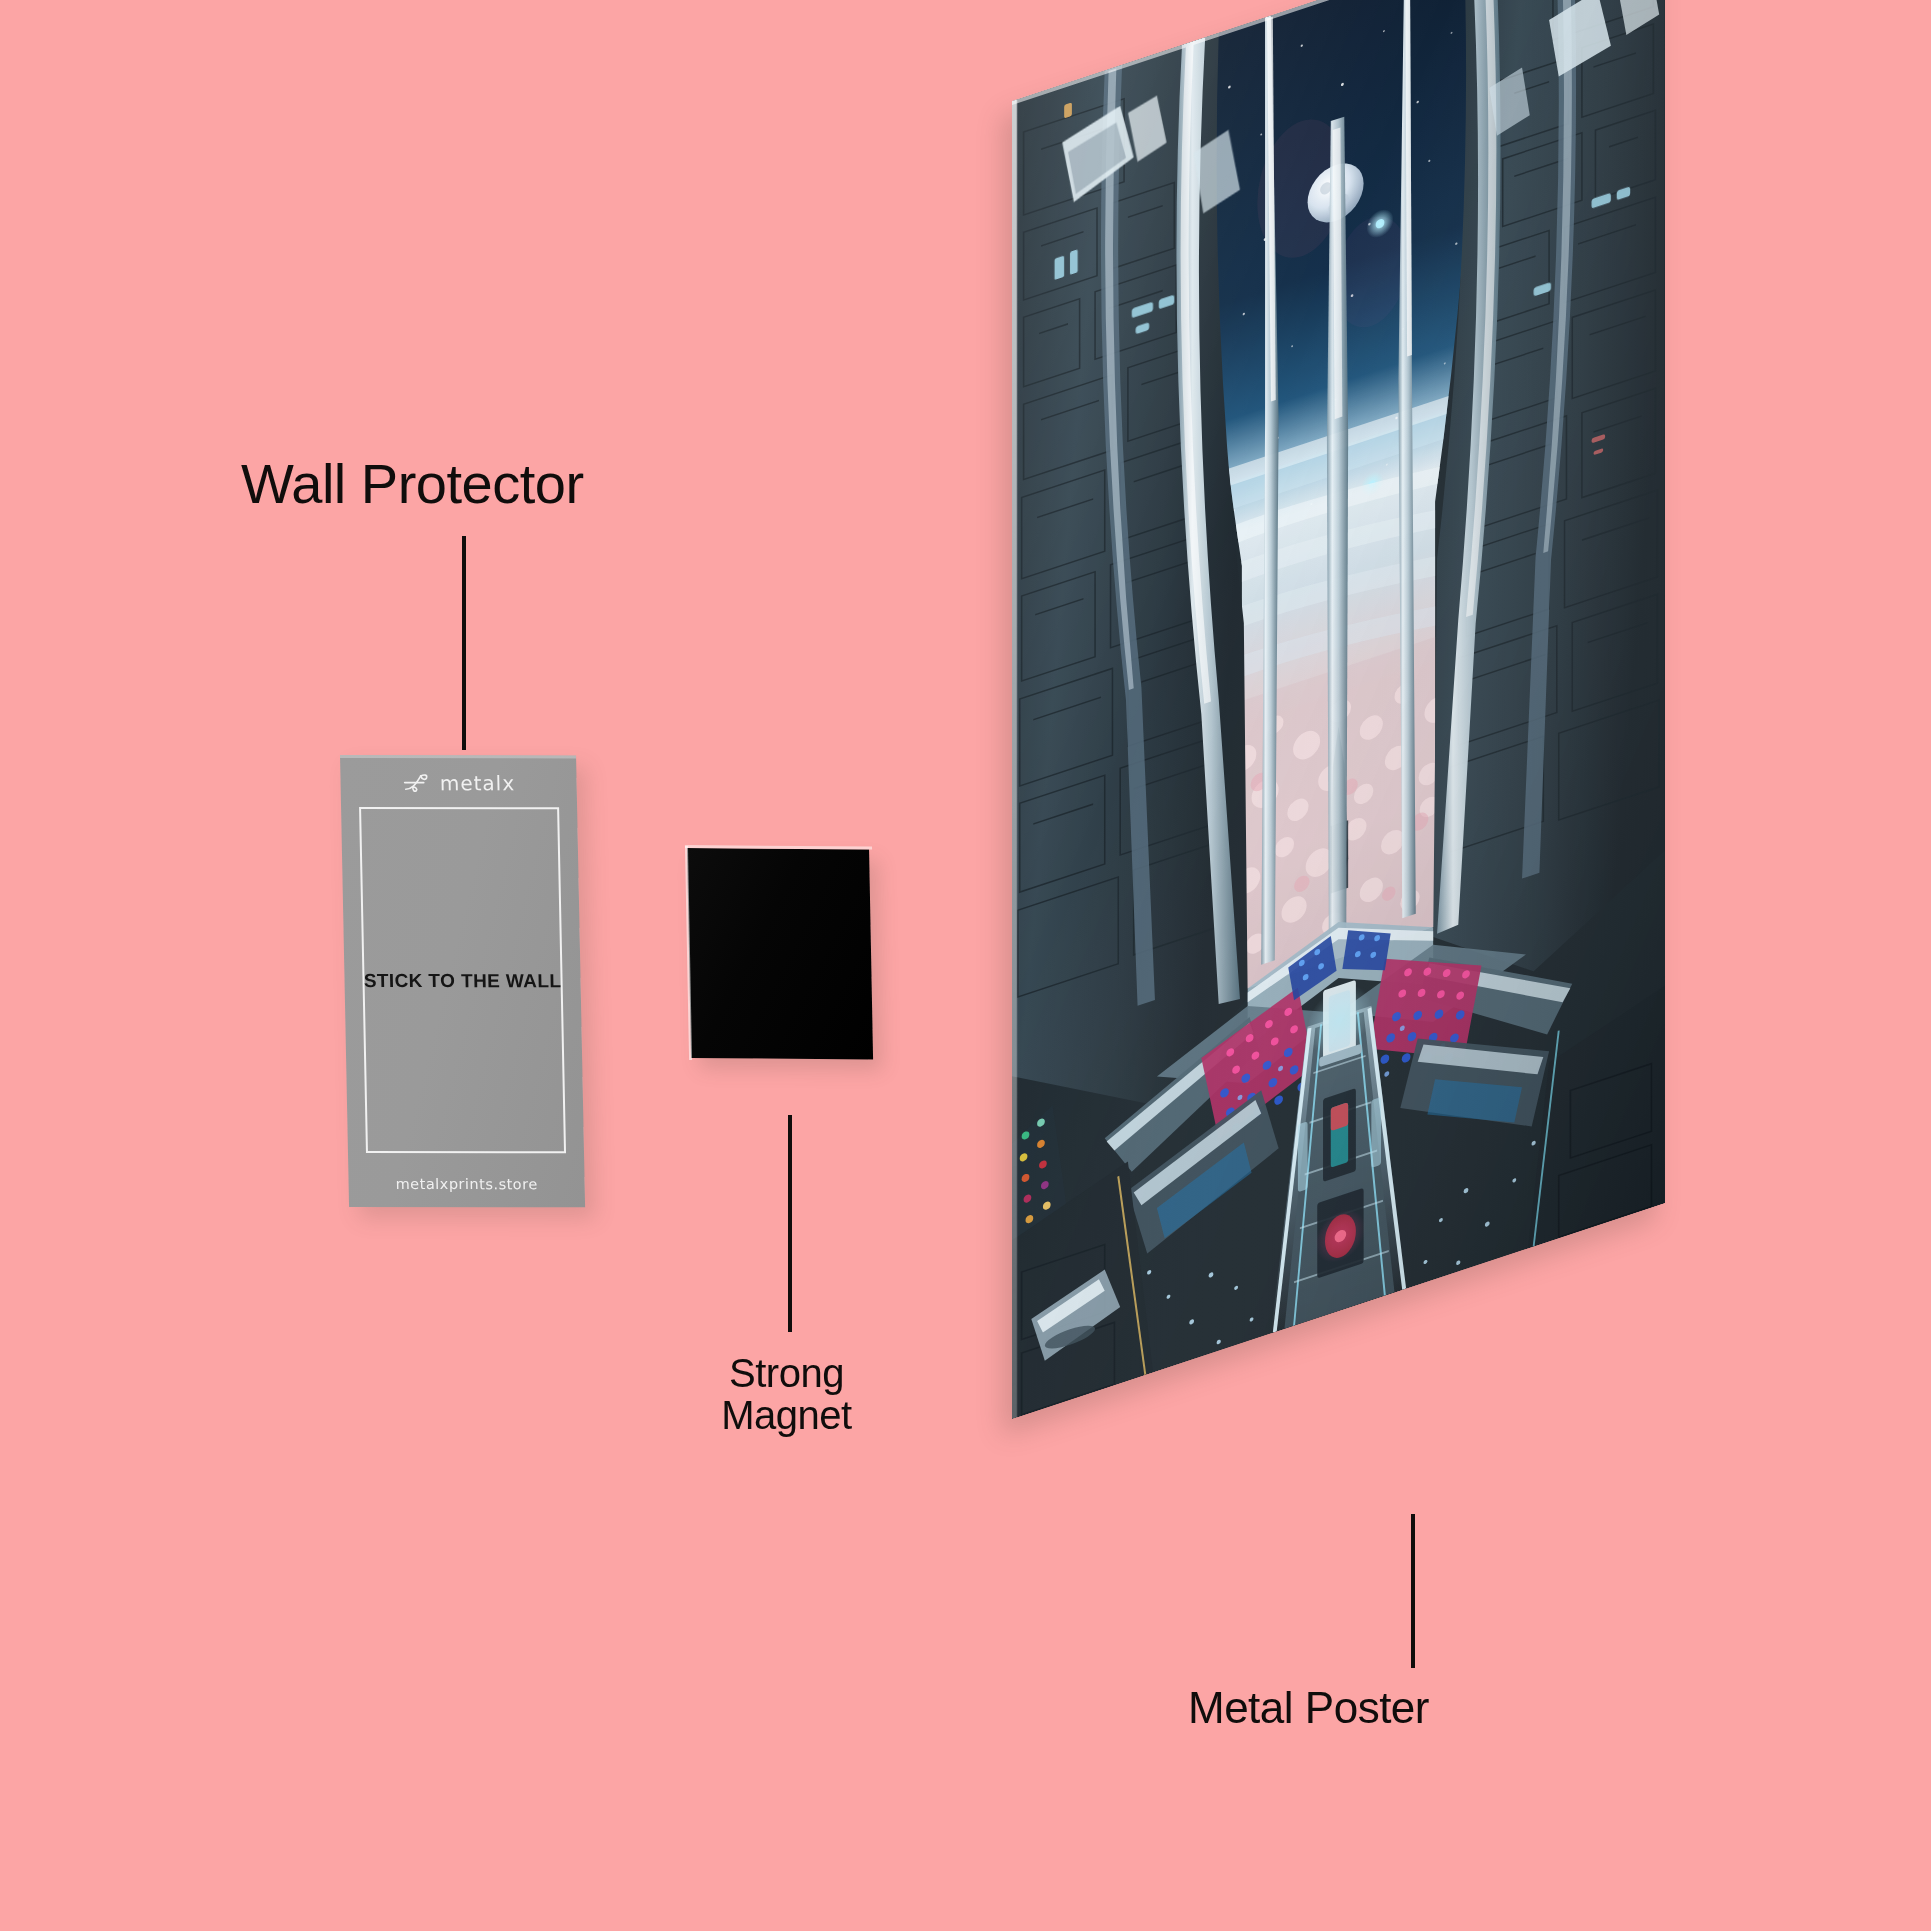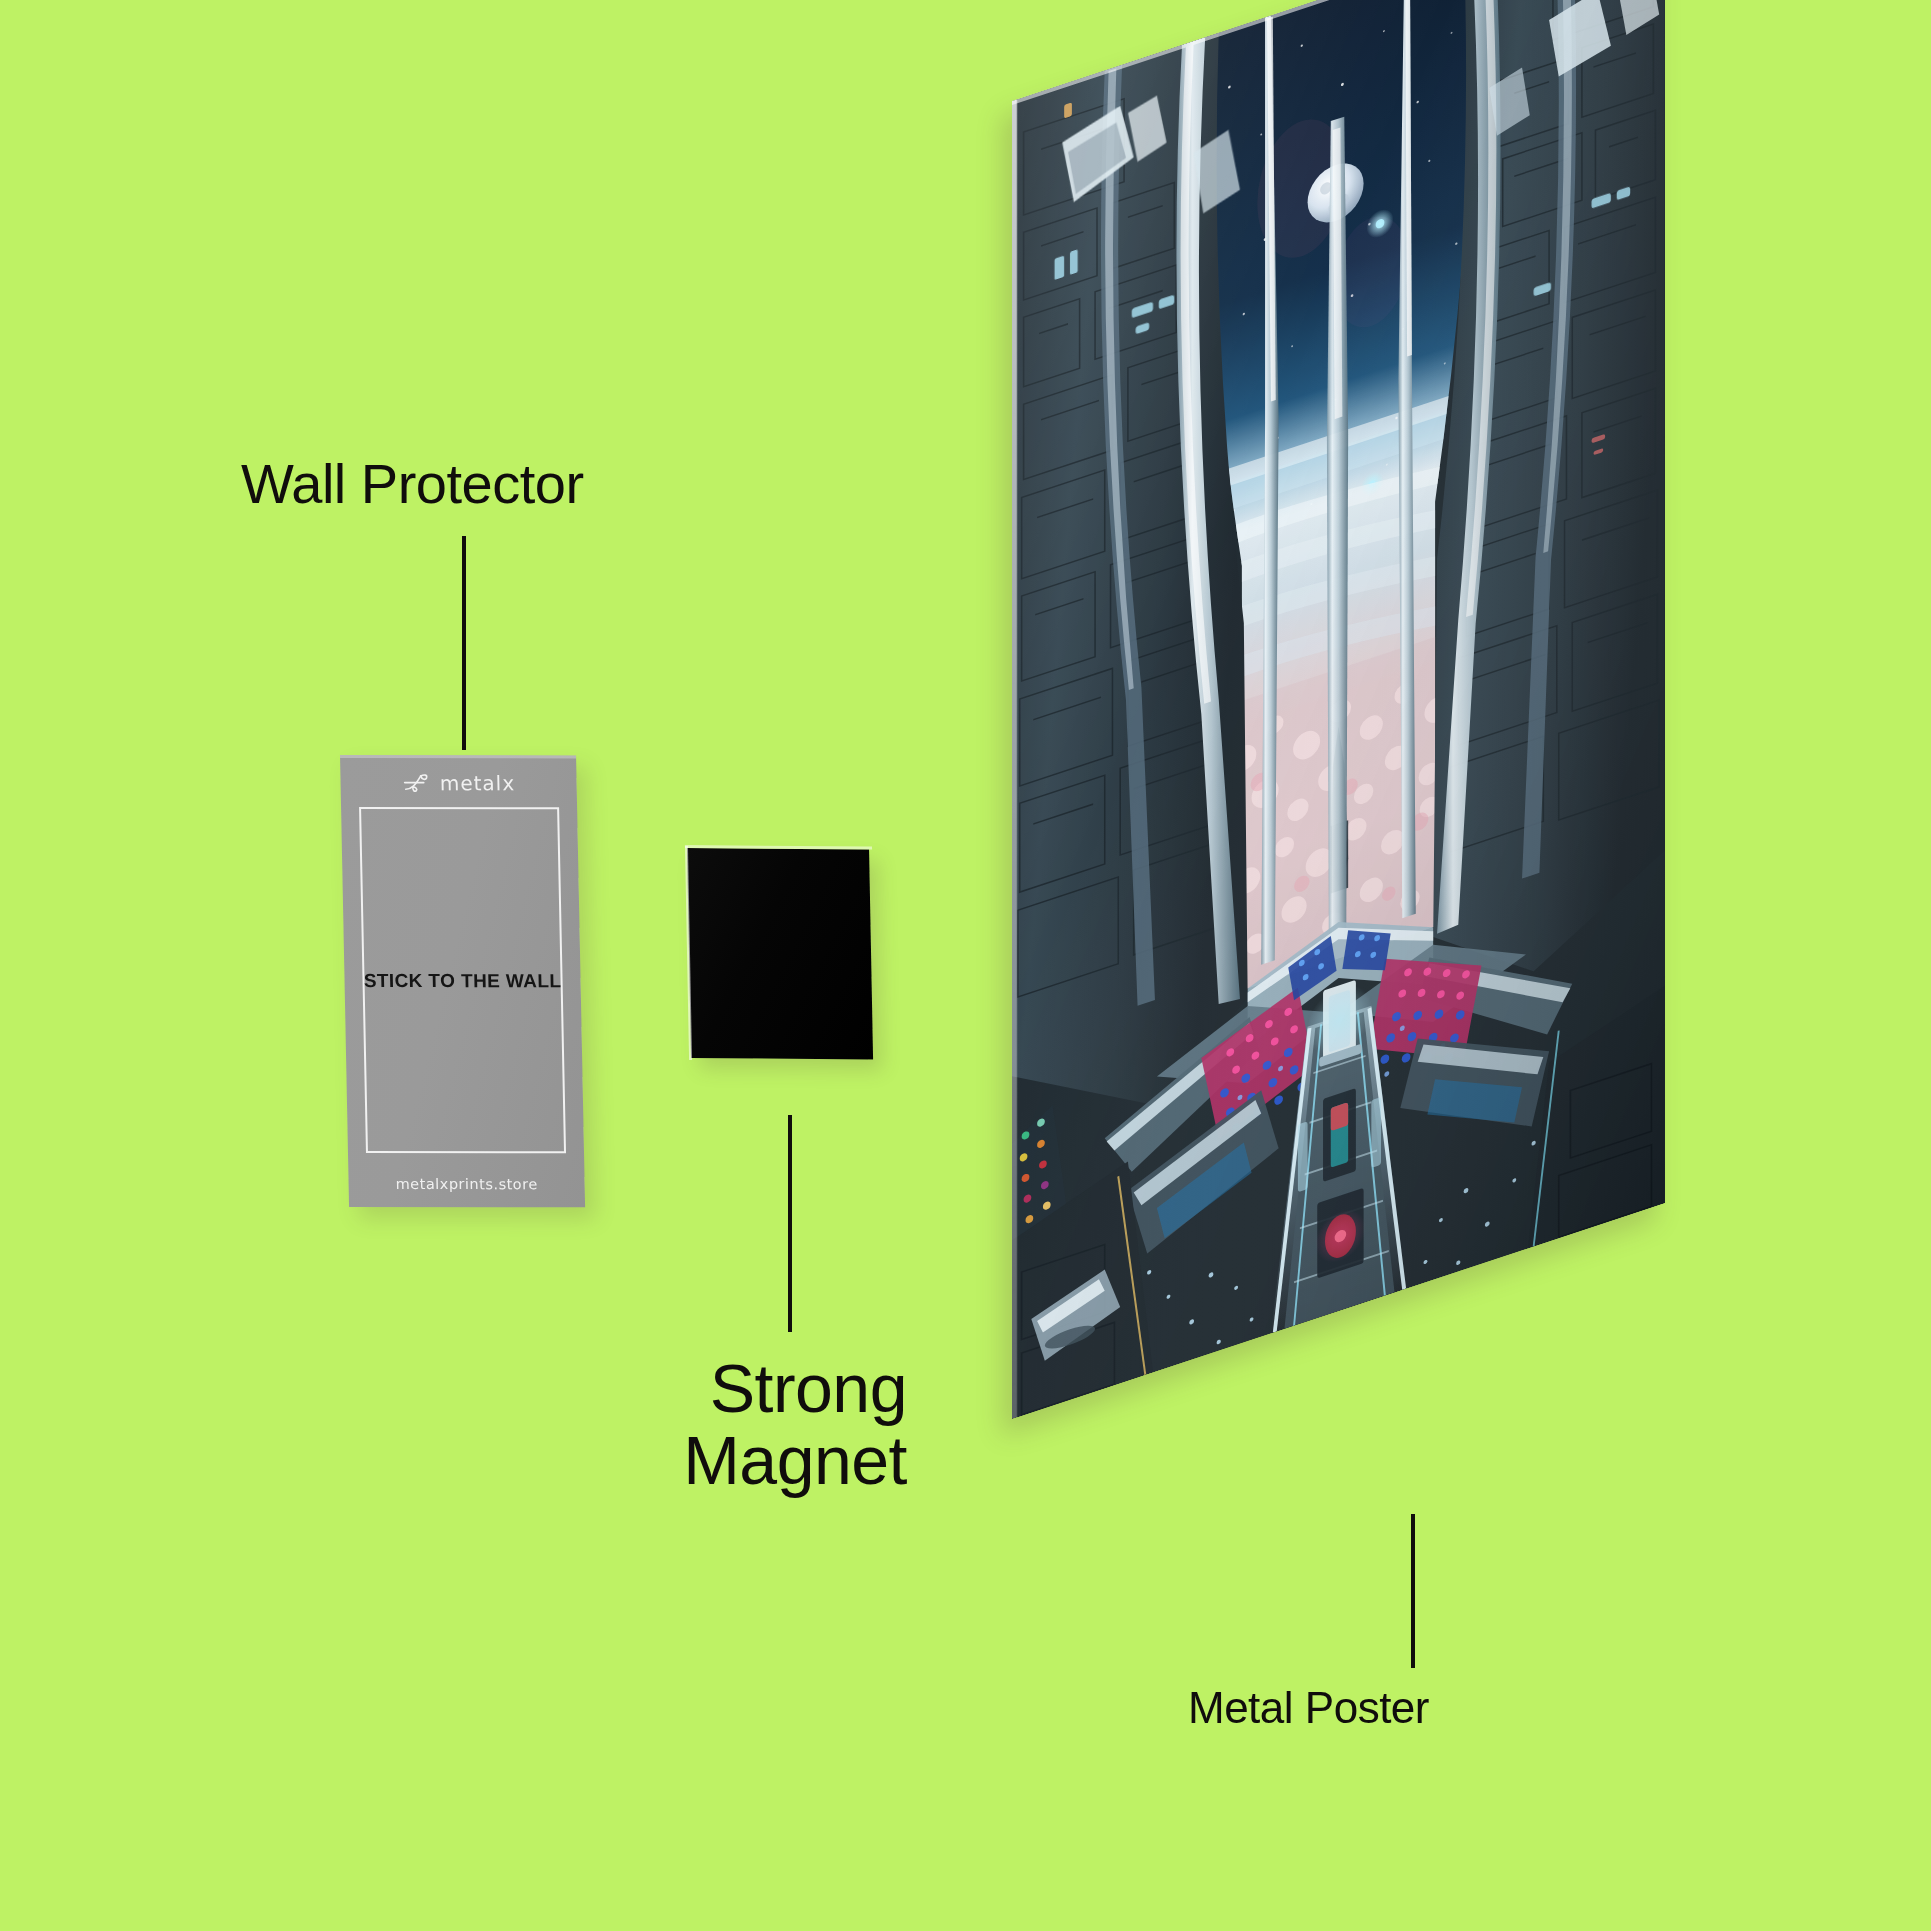--- a/index.html
+++ b/index.html
@@ -3,21 +3,21 @@
 <meta charset="utf-8">
 <style>
   html,body{margin:0;padding:0;}
   body{
     width:1931px;height:1931px;
     background:#e9ddd5;
     font-family:"Liberation Sans", sans-serif;
     overflow:hidden;
     position:relative;
   }
-  #stage{position:absolute;inset:0;background:#bef264;}
+  #stage{position:absolute;inset:0;background:#fca5a5;}
 
   
   .callout-label{
     position:absolute;
     color:#100d0c;
     font-weight:400;
     letter-spacing:-0.5px;
     line-height:1.06;
     white-space:pre-line;
     font-family:"Liberation Sans", sans-serif;
@@ -135,21 +135,21 @@
         </svg>
       </span>
       <span class="wp-wordmark">metalx</span>
     </div>
     <div class="wp-frame"></div>
     <div class="wp-center-text">STICK TO THE WALL</div>
     <div class="wp-url">metalxprints.store</div>
   </div>
 
   <div class="leader" style="left:788px;top:1115px;height:217px;"></div>
-  <div class="callout-label" id="lbl-strong-magnet" style="left:666px;top:1352px;font-size:68px;text-align:right;width:241px;">Strong
+  <div class="callout-label" id="lbl-strong-magnet" style="left:666px;top:1352px;font-size:40px;text-align:center;width:241px;">Strong
 Magnet</div>
 
   <div id="magnet"></div>
 
   <div id="metal-poster">
     <div class="art-wrap">
       <svg width="653" height="1318" viewBox="0 0 676 1365" preserveAspectRatio="none" style="position:absolute;inset:0;display:block;">
         <defs>
           <linearGradient id="skyG" x1="0" y1="0" x2="0" y2="1">
             <stop offset="0%" stop-color="#0a1a2e"></stop>

